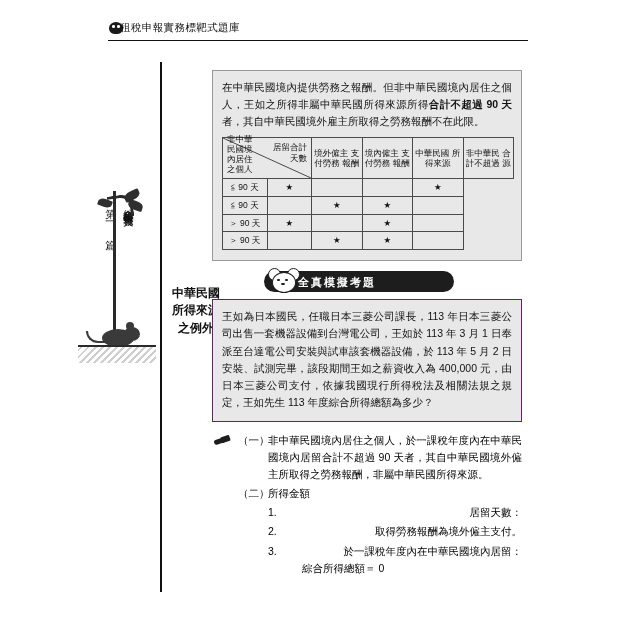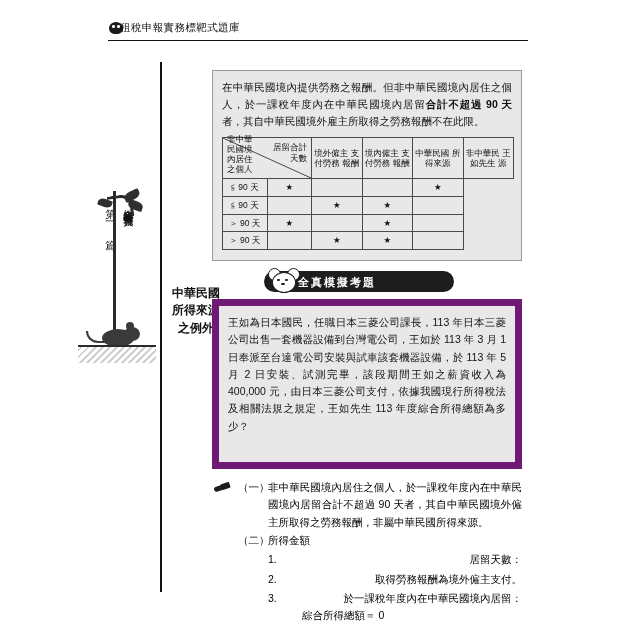--- a/index.html
+++ b/index.html
@@ -406,24 +406,24 @@
     top: 16px;
     width: 3.6px;
     height: 2.6px;
     background: #1d1d1d;
     border-radius: 50%;
   }
 
   
   .q-box {
     background: #e8e8e8;
-    border: 7px solid #701a75;
+    border: 1px solid #701a75;
     width: 310px;
     box-sizing: border-box;
-    padding: 8px 9px 27px 9px;
+    padding: 8px 9px 9px 9px;
     margin-top: 2px;
   }
   .q-box p {
     margin: 0;
     font-size: 10.5px;
     line-height: 1.65;
     color: #111111;
     text-align: justify;
   }
 
@@ -540,36 +540,36 @@
 
   <div class="section-heading">
     <div>中華民國</div>
     <div>所得來源</div>
     <div>之例外</div>
   </div>
 
   <div class="content">
 
     <div class="grey-box">
-      <p><span>在中華民國境內提供勞務之報酬。但非中華民國境內居住之個人，於一課稅年度內在中華民國境內居留</span><b>合計不超過 90 天</b><span>者，其自中華民國境外雇主所取得之勞務報酬不在此限。</span></p>
+      <p><span>在中華民國境內提供勞務之報酬。但非中華民國境內居住之個人，王如之所得非屬中華民國所得來源所得</span><b>合計不超過 90 天</b><span>者，其自中華民國境外雇主所取得之勞務報酬不在此限。</span></p>
 
       <table class="tbl">
         <tbody>
             <tr>
           <th class="corner" colspan="2">
             <svg class="slash" viewBox="0 0 88 40" preserveAspectRatio="none">
               <line x1="0" y1="0" x2="88" y2="40" stroke="#4a4a4a" stroke-width="1"></line>
             </svg>
             <span class="lbl-right">居留合計<br>天數</span>
             <span class="lbl-left">非中華<br>民國境<br>內居住<br>之個人</span>
           </th>
           <th>境外僱主 支付勞務 報酬</th>
           <th>境內僱主 支付勞務 報酬</th>
           <th>中華民國 所得來源</th>
-          <th>非中華民 王如先生 源</th>
+          <th>非中華民 合計不超過 源</th>
         </tr>
         <tr>
 
           <td class="rowhead">≦ 90 天</td>
           <td class="star">★</td>
           <td class="star"></td>
           <td class="star"></td>
           <td class="star">★</td>
         </tr>
         <tr>

